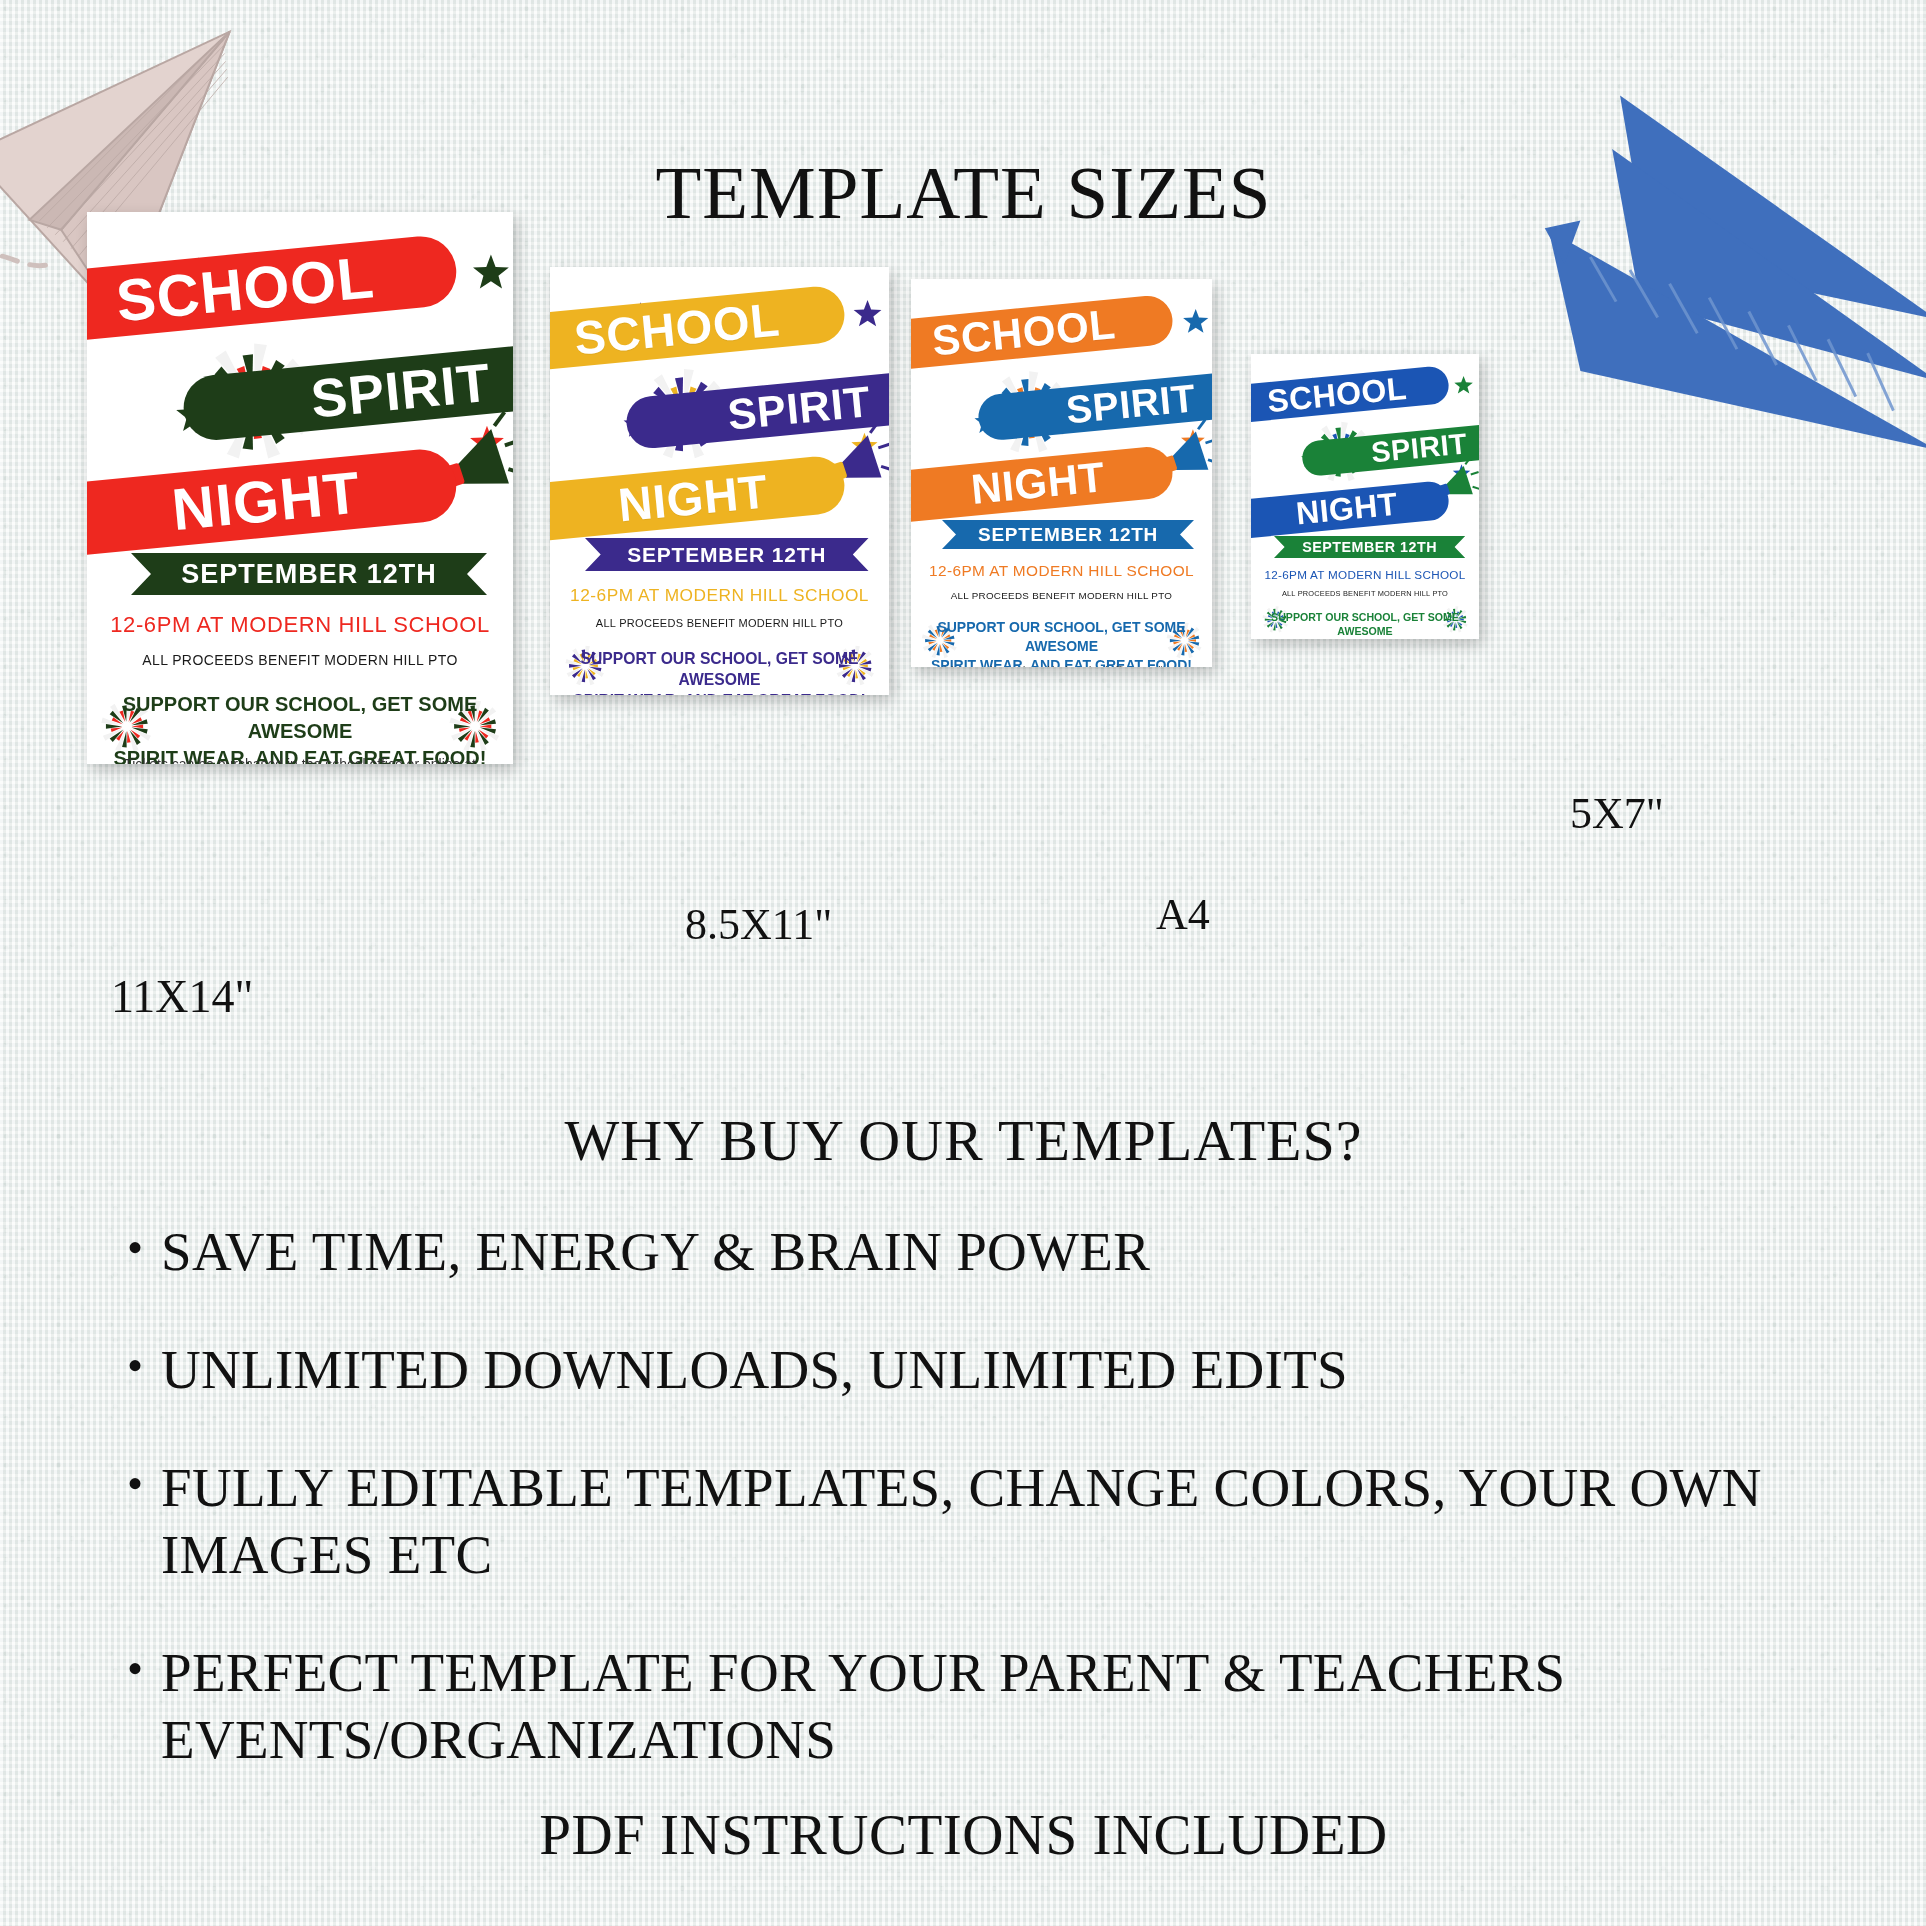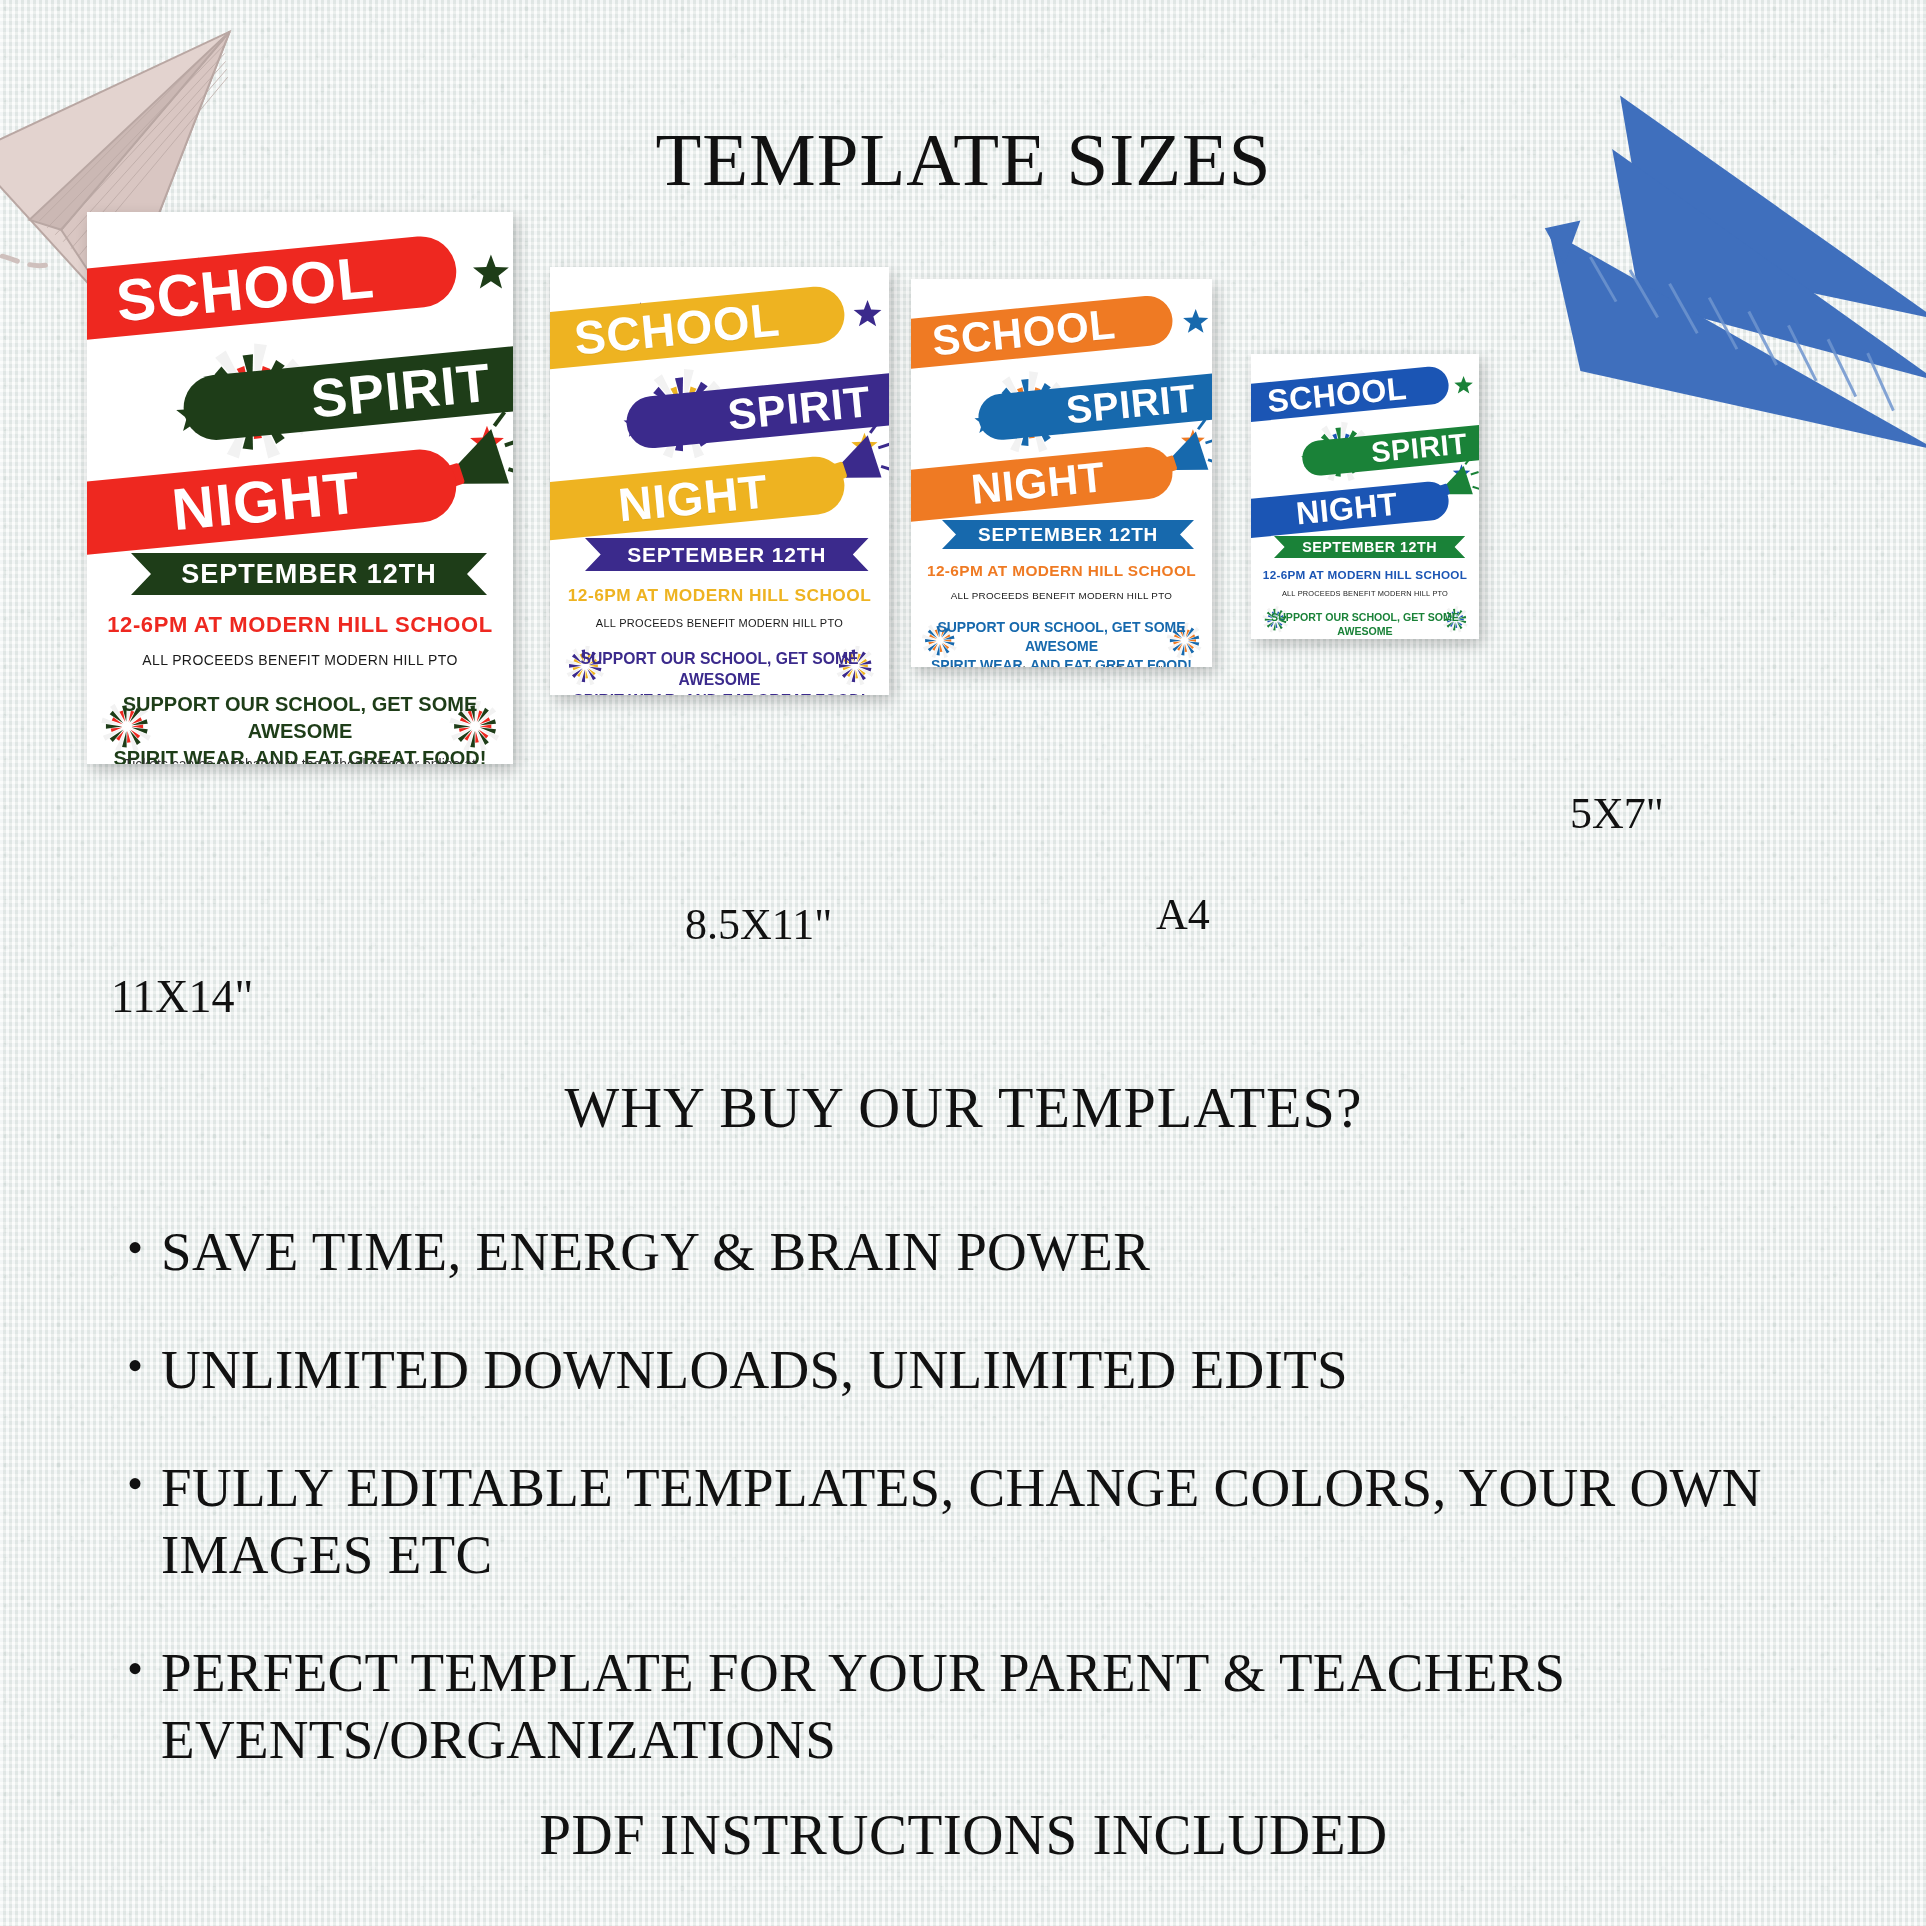--- a/index.html
+++ b/index.html
@@ -36,20 +36,21 @@
 
   
   .big-title {
     position: absolute;
     left: 0; right: 0;
     text-align: center;
     color: #111111;
     font-family: "Liberation Serif", serif;
     font-weight: 400;
     letter-spacing: 1px;
+    margin-top: 33px;
   }
 
   #template-sizes-title { top: 117px; font-size: 75px; }
 
   #why-buy-title {
     top: 1074px;
     font-size: 58px;
   }
 
   
@@ -98,21 +99,21 @@
   }
 
   .body-txt {
     position: absolute;
     left: 4%;
     right: 4%;
     text-align: center;
     font-family: "Liberation Sans", sans-serif;
   }
 
-  .t-time    { font-weight: 700; }
+  .t-time    { font-weight: 400; }
   .t-proceed { font-weight: 400; color: #1a1a1a; }
   .t-support { font-weight: 700; }
   .t-tickets { font-weight: 400; color: #333; font-family: "Liberation Sans", sans-serif; }
 
   
   .size-label {
     position: absolute;
     font-family: "Liberation Serif", serif;
     color: #111;
     white-space: nowrap;

